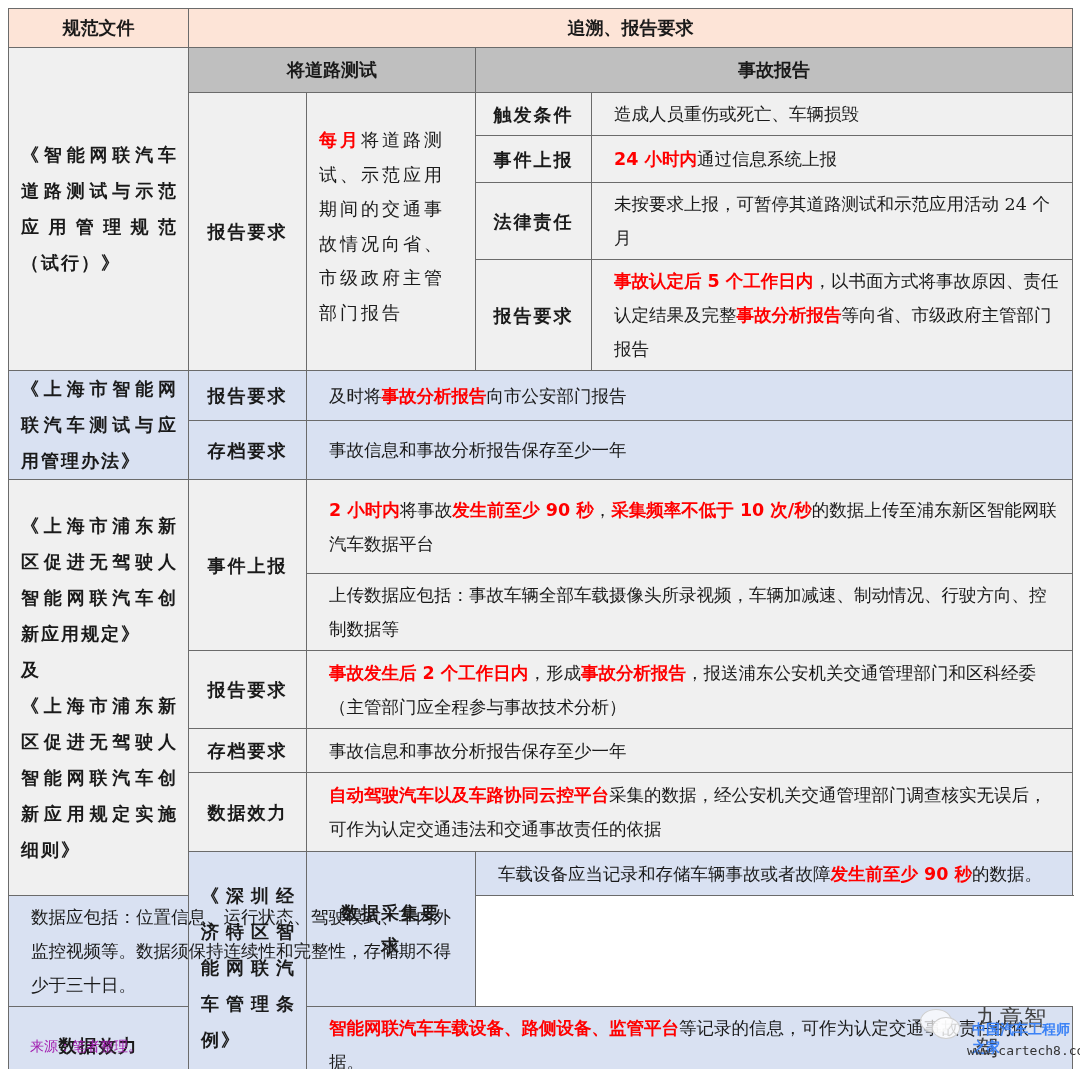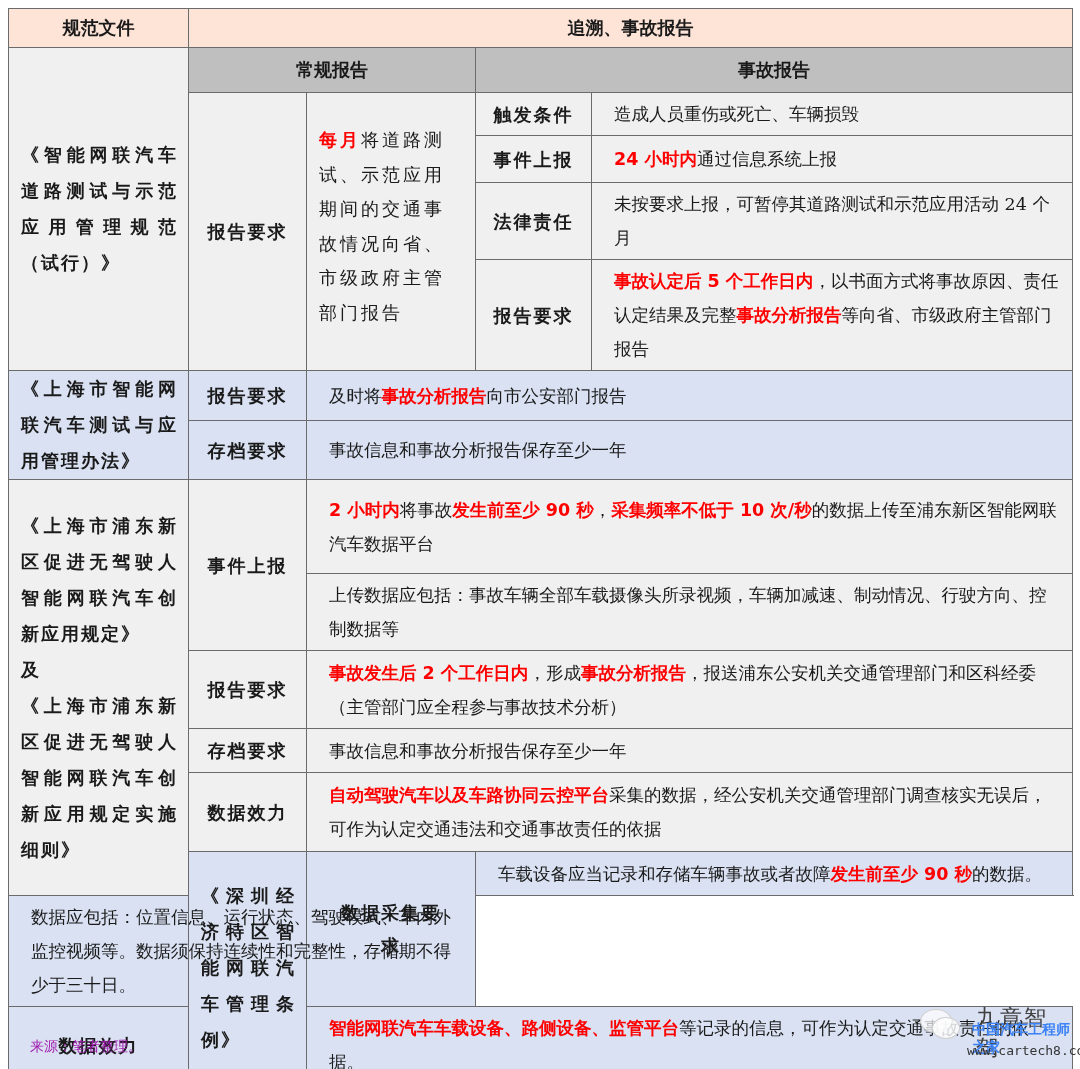--- a/index.html
+++ b/index.html
@@ -38,25 +38,25 @@
   <colgroup>
     <col style="width:180px">
       <col style="width:118px">
       <col style="width:169px">
       <col style="width:116px">
       <col style="width:481px">
   </colgroup>
   <tbody>
       <tr style="height:39px">
     <td class="hdr">规范文件</td>
-    <td class="hdr" colspan="4">追溯、事故报告</td>
+    <td class="hdr" colspan="4">追溯、报告要求</td>
   </tr>
   <tr style="height:45px">
     <td class="g doc" rowspan="5">《智能网联汽车道路测试与示范应用管理规范（试行）》</td>
-    <td class="sub" colspan="2">常规报告</td>
+    <td class="sub" colspan="2">将道路测试</td>
     <td class="sub" colspan="2">事故报告</td>
   </tr>
   <tr style="height:41px">
     <td class="g lbl" rowspan="4">报告要求</td>
     <td class="g regular" rowspan="4"><span class="red">每月</span><span>将道路测试、示范应用期间的交通事故情况向省、市级政府主管部门报告</span></td>
     <td class="g lbl">触发条件</td>
     <td class="g txt"><span>造成人员重伤或死亡、车辆损毁</span></td>
   </tr>
   <tr style="height:47px">
     <td class="g lbl">事件上报</td>

